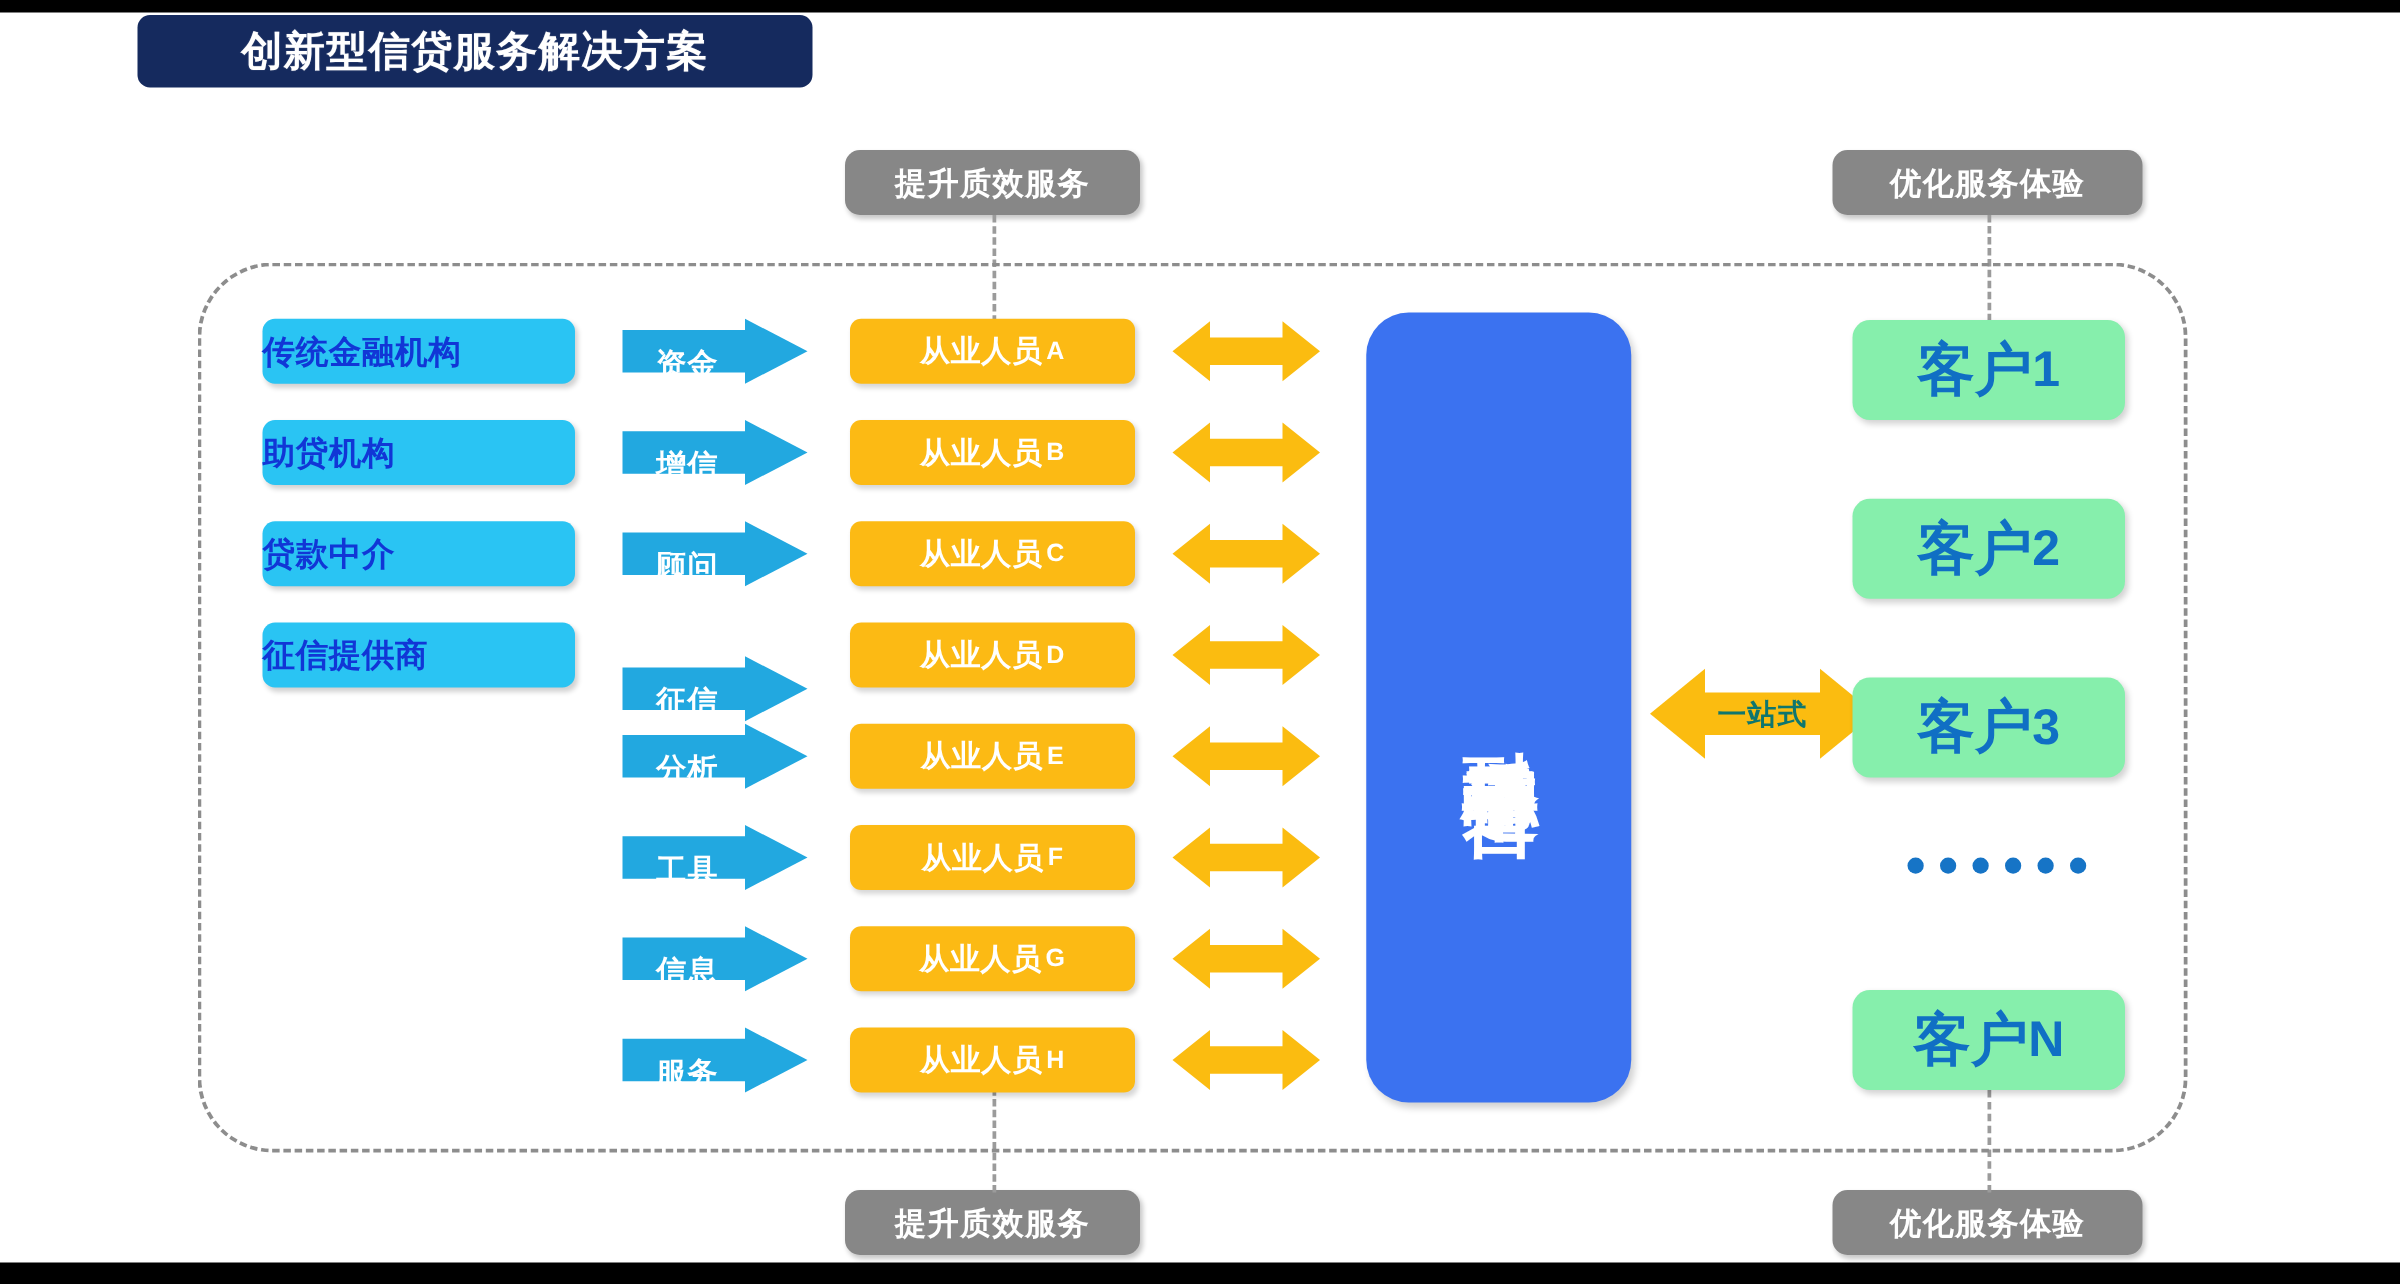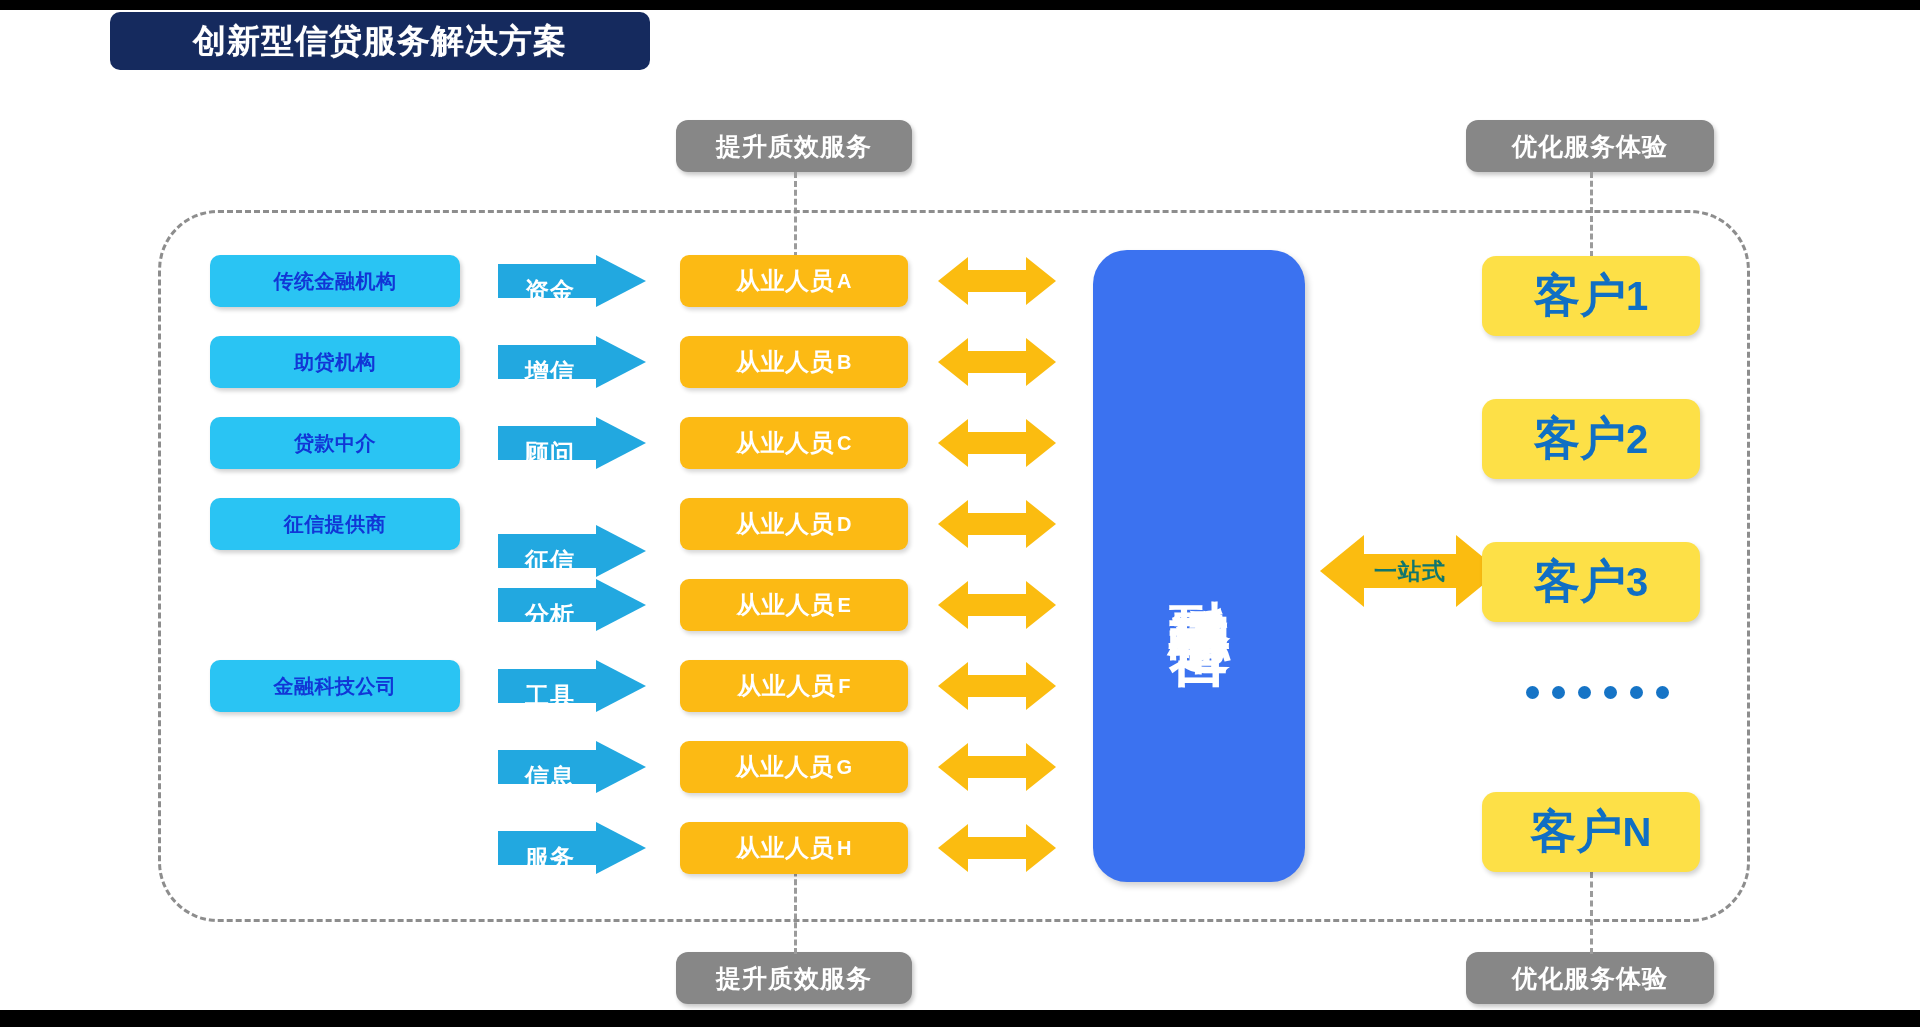--- a/index.html
+++ b/index.html
@@ -60,22 +60,22 @@
     border-radius:60px;
     box-sizing:border-box;
   }
 
   
   .prov{
     position:absolute;
     width:250px;height:52px;
     background:#2ac4f3;
     border-radius:10px;
-    display:flex;align-items:center;justify-content:center;
-    color:#1136d6;font-size:20px;font-weight:bold;letter-spacing:.5px;
+    display:flex;align-items:center;justify-content:flex-start;
+    color:#1136d6;font-size:26px;font-weight:bold;letter-spacing:.5px;
     box-shadow:2px 3px 4px rgba(0,0,0,.18);
   }
 
   
   .barrow{
     position:absolute;
     width:148px;height:52px;
     display:flex;align-items:flex-end;
   }
   .barrow .body{
@@ -174,21 +174,21 @@
   .onestop .lbl{
     position:absolute;left:0;top:0;width:180px;height:72px;
     display:flex;align-items:center;justify-content:center;
     color:#0f766e;font-size:23px;font-weight:bold;letter-spacing:1px;z-index:4;
   }
 
   
   .cust{
     position:absolute;
     width:218px;height:80px;
-    background:#fde047;
+    background:#86efac;
     border-radius:14px;
     display:flex;align-items:center;justify-content:center;
     color:#106fc4;font-size:46px;font-weight:bold;
     box-shadow:2px 3px 5px rgba(0,0,0,.18);
   }
   .cust .num{font-size:40px;}
 
   
   .dots{
     position:absolute;left:1526px;top:686px;
@@ -235,23 +235,20 @@
       <span>传统金融机构</span>
     </div>
   <div class="prov" style="left:210px;top:336px">
       <span>助贷机构</span>
     </div>
   <div class="prov" style="left:210px;top:498px">
       <span>征信提供商</span>
     </div>
   <div class="prov" style="left:210px;top:417px">
       <span>贷款中介</span>
-    </div>
-  <div class="prov" style="left:210px;top:660px">
-      <span>金融科技公司</span>
     </div>
 
   <div class="barrow" style="left:498px;top:255px">
       <div class="body"></div>
       <div class="head"></div>
       <div class="lbl">资金</div>
     </div>
   <div class="barrow" style="left:498px;top:336px">
       <div class="body"></div>
       <div class="head"></div>

